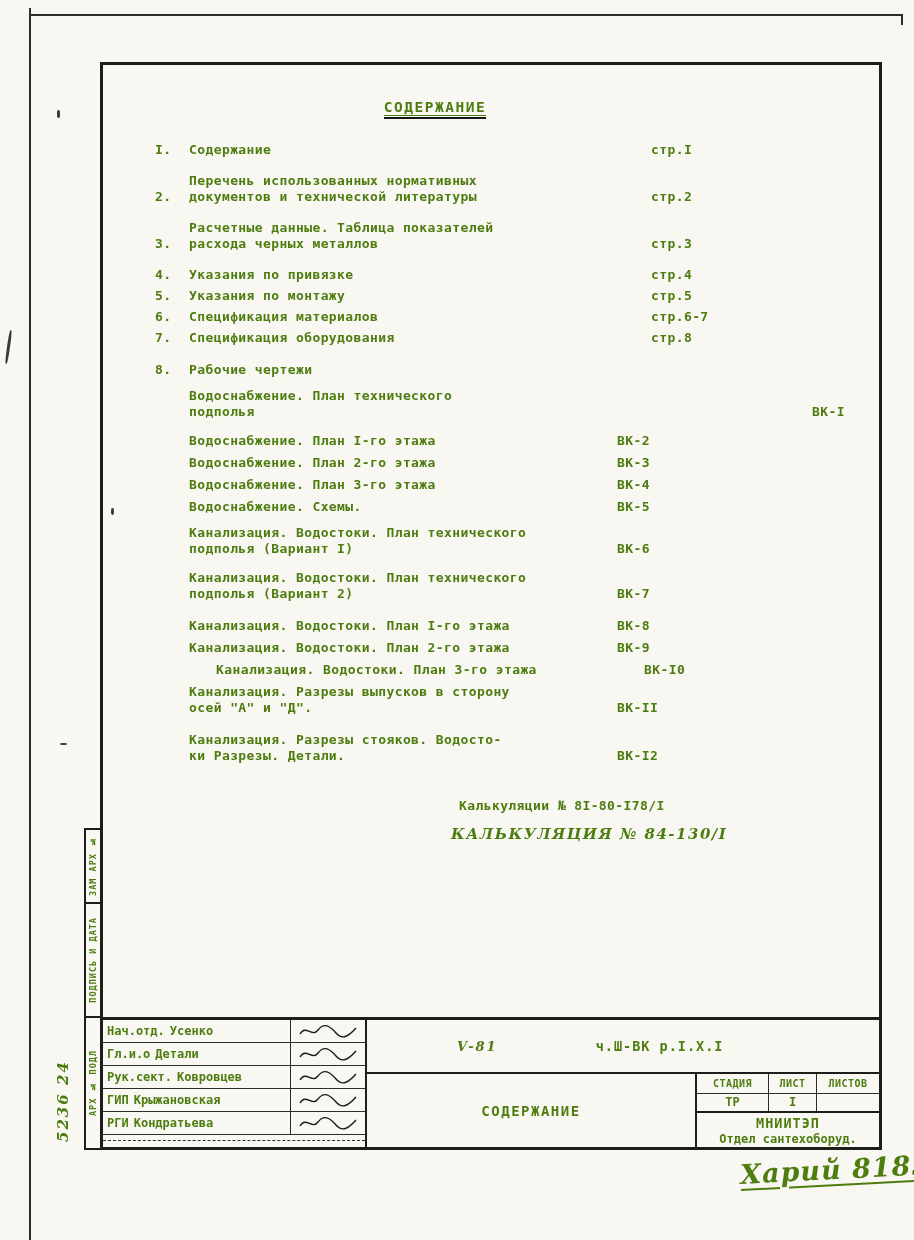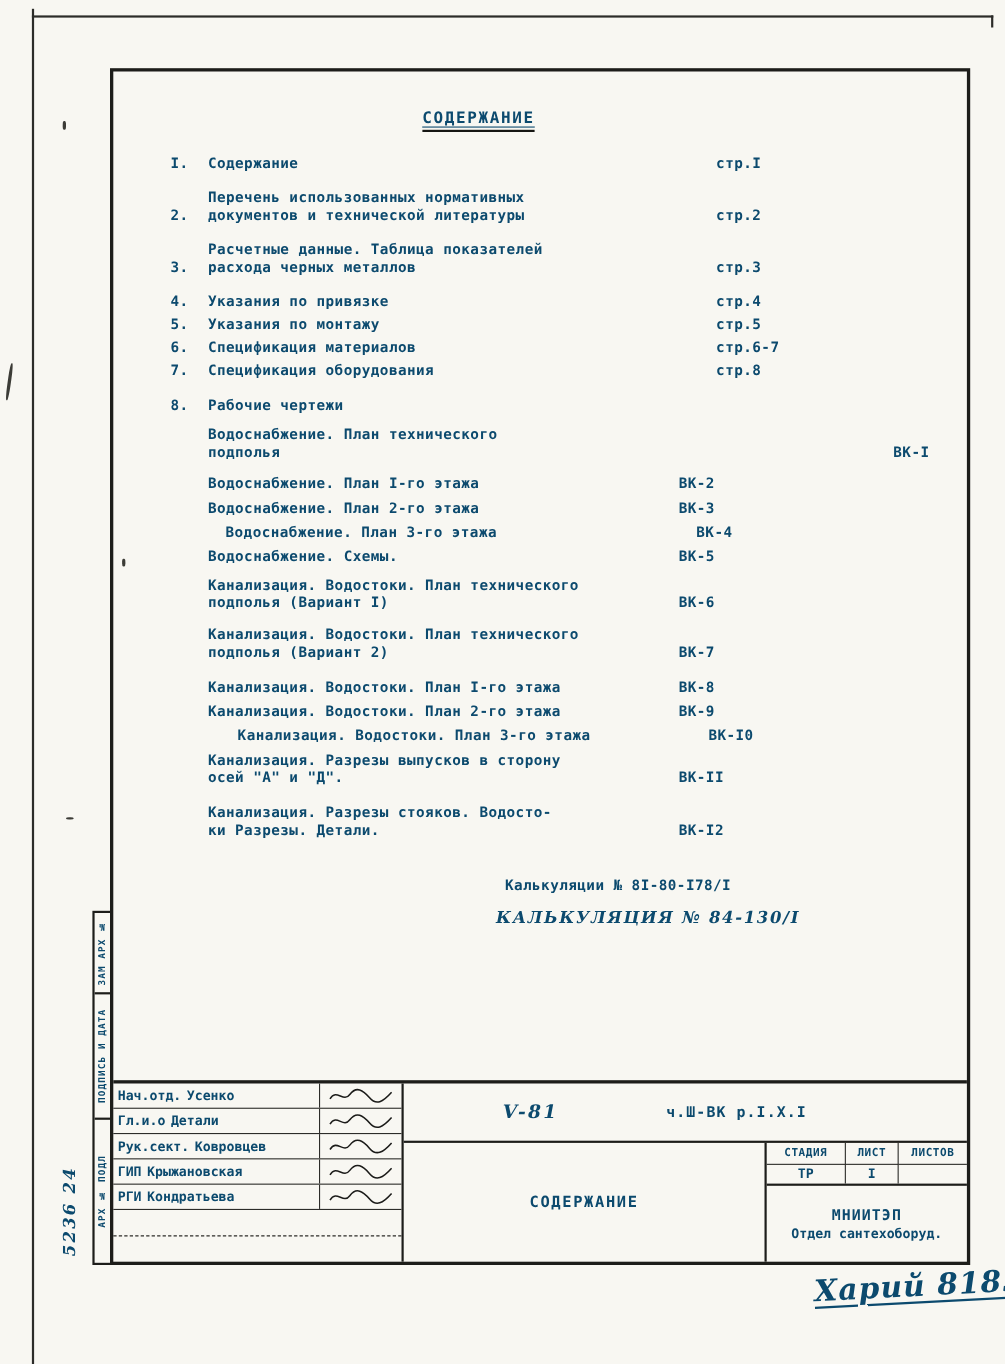--- a/index.html
+++ b/index.html
@@ -1,18 +1,18 @@
 <!DOCTYPE html>
 <html><head>
 <meta charset="utf-8">
 <style>
   html,body { margin:0; padding:0; background:#fbfaf7; }
   .page {
     position:relative; width:914px; height:1240px; overflow:hidden;
-    background:#f8f7f2; color:#0c4a6e;
+    background:#f8f7f2; color:#4d7c0f;
     font-family:"DejaVu Sans Mono", monospace;
   }
   
   .scan-line-left { position:absolute; left:29px; top:8px; width:2px; height:1232px; background:#2c2c29; }
   .scan-line-top  { position:absolute; left:29px; top:14px; width:874px; height:2px; background:#2c2c29; }
   .scan-tick-right{ position:absolute; left:901px; top:14px; width:2px; height:11px; background:#2c2c29; }
   .speck { position:absolute; background:#3c3c37; border-radius:40%; }
 
   
   .frame {
@@ -50,34 +50,34 @@
 
   .calc-block { margin-top:34px; margin-left:304px; }
   .calc-typed { font-size:13px; font-weight:bold; letter-spacing:0.4px; }
   .calc-hand  {
     margin-top:12px; margin-left:-8px;
     font-family:"DejaVu Serif", serif; font-style:italic; font-weight:bold;
     font-size:15px; letter-spacing:1.5px;
   }
 
   
-  .titleblock { position:absolute; left:0; right:0; bottom:0; height:165px; border-top:3px solid #1d1d1a; display:flex; box-sizing:border-box; }
+  .titleblock { position:absolute; left:0; right:0; bottom:0; height:130px; border-top:3px solid #1d1d1a; display:flex; box-sizing:border-box; }
   .tb-left { width:262px; flex:0 0 262px; border-right:2px solid #1d1d1a; display:flex; flex-direction:column; }
   .sig-rows { display:flex; flex-direction:column; }
   .sig-row { height:23px; box-sizing:border-box; border-bottom:1.5px solid #2c2c29; display:flex; align-items:center; padding-left:4px; font-size:12px; font-weight:bold; white-space:nowrap; }
   .sig-role { margin-right:5px; }
   .sig-name { flex:1; overflow:hidden; }
   .sig-cell { width:74px; flex:0 0 74px; align-self:stretch; border-left:1.5px solid #2c2c29; display:flex; align-items:center; justify-content:center; }
   .sig-squiggle { display:block; }
   .empty-row { height:25px; box-sizing:border-box; border-bottom:1.5px dashed #2c2c29; }
   .empty-row:last-child { border-bottom:none; }
 
   .tb-right { flex:1; display:flex; flex-direction:column; }
   .tb-toprow { height:52px; flex:0 0 52px; border-bottom:2px solid #1d1d1a; display:flex; align-items:center; }
-  .tb-docno { margin-left:90px; font-family:"DejaVu Serif", serif; font-style:italic; font-weight:bold; font-size:17px; letter-spacing:2px; }
+  .tb-docno { margin-left:90px; font-family:"DejaVu Serif", serif; font-style:italic; font-weight:bold; font-size:13px; letter-spacing:2px; }
   .tb-doccode { margin-left:98px; font-size:13.5px; font-weight:bold; letter-spacing:1px; }
   .tb-bottomrow { flex:1; display:flex; }
   .tb-sheettitle { width:328px; flex:0 0 328px; border-right:2px solid #1d1d1a; display:flex; align-items:center; justify-content:center; font-size:14px; font-weight:bold; letter-spacing:1.5px; }
   .tb-stage { flex:1; display:flex; flex-direction:column; }
   .stage-grid { display:grid; grid-template-columns:72px 48px 1fr; border-bottom:2px solid #1d1d1a; }
   .sg-cell { box-sizing:border-box; text-align:center; font-weight:bold; }
   .sg-h { height:20px; line-height:20px; font-size:10px; border-bottom:1.5px solid #2c2c29; letter-spacing:0.5px; }
   .sg-v { height:17px; line-height:17px; font-size:12px; }
   .sg-c1, .sg-c2 { border-right:1.5px solid #2c2c29; }
   .org-block { flex:1; display:flex; flex-direction:column; align-items:center; justify-content:center; }
@@ -190,21 +190,21 @@
             <span class="toc-text" style="flex:0 0 418px; width:418px;">Водоснабжение. План I-го этажа</span>
             <span class="toc-page">ВК-2</span>
           </div>
 
           <div class="toc-row drawing-row">
             <span class="toc-text" style="flex:0 0 418px; width:418px;">Водоснабжение. План 2-го этажа</span>
             <span class="toc-page">ВК-3</span>
           </div>
 
           <div class="toc-row drawing-row">
-            <span class="toc-text" style="flex:0 0 418px; width:418px;margin-left:16px;">Водоснабжение. План 3-го этажа</span>
+            <span class="toc-text" style="flex:0 0 418px; width:418px;">Водоснабжение. План 3-го этажа</span>
             <span class="toc-page">ВК-4</span>
           </div>
 
           <div class="toc-row drawing-row">
             <span class="toc-text" style="flex:0 0 418px; width:418px;">Водоснабжение. Схемы.</span>
             <span class="toc-page">ВК-5</span>
           </div>
 
           <div class="toc-row drawing-row">
             <span class="toc-text" style="flex:0 0 418px; width:418px;">Канализация. Водостоки. План технического

